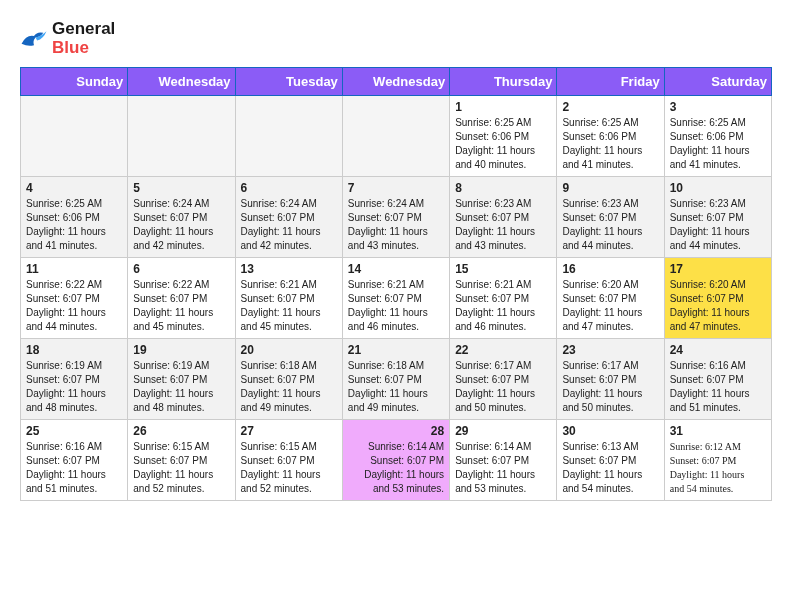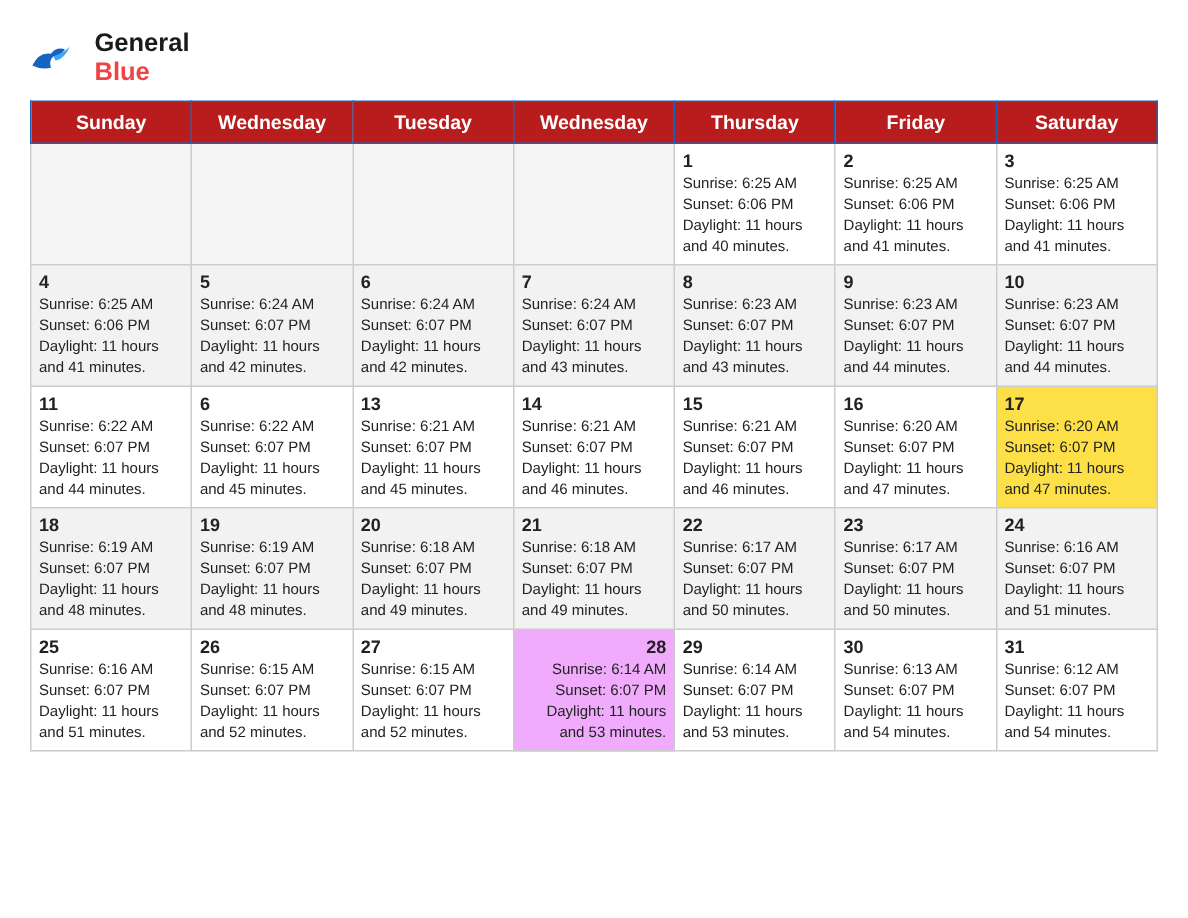--- a/index.html
+++ b/index.html
@@ -12,21 +12,21 @@
     }
     .header {
       display: flex;
       justify-content: space-between;
       align-items: flex-start;
       margin-bottom: 10px;
     }
     .logo {
       display: flex;
       align-items: center;
-      gap: 15px;
+      gap: 4px;
     }
     .logo-bird {
       width: 28px;
       height: 22px;
     }
     .title-block {
       text-align: right;
     }
     .title-block .month-year {
       font-size: 36px;
@@ -36,26 +36,26 @@
     .title-block .location {
       font-size: 16px;
       color: #444;
     }
     table {
       width: 100%;
       border-collapse: collapse;
       table-layout: fixed;
     }
     thead tr th {
-      background-color: #b91c1c;
+      background-color: #8b5cf6;
       color: #fff;
       font-size: 13px;
       font-weight: bold;
       padding: 6px 4px;
-      text-align: center;
+      text-align: right;
       border: 1px solid #1565c0;
     }
     tbody tr td {
       vertical-align: top;
       border: 1px solid #ccc;
       padding: 4px 5px;
       font-size: 10.5px;
       color: #222;
       height: 80px;
       background: #fff;
@@ -333,20 +333,20 @@
         </td>
         <td style="background: rgb(255, 255, 255);">
           <div class="day-num">30</div>
           <div class="day-info" style="white-space: pre-line;">Sunrise: 6:13 AM
 Sunset: 6:07 PM
 Daylight: 11 hours
 and 54 minutes.</div>
         </td>
         <td style="background: rgb(255, 255, 255);">
           <div class="day-num">31</div>
-          <div class="day-info" style="white-space: pre-line;">Sunrise: 6:12 AM
+          <div class="day-info" style="white-space: pre-line; font-family: Liberation Serif, serif;">Sunrise: 6:12 AM
 Sunset: 6:07 PM
 Daylight: 11 hours
 and 54 minutes.</div>
         </td>
       </tr>
     </tbody>
 </table>
 
 </body></html>

